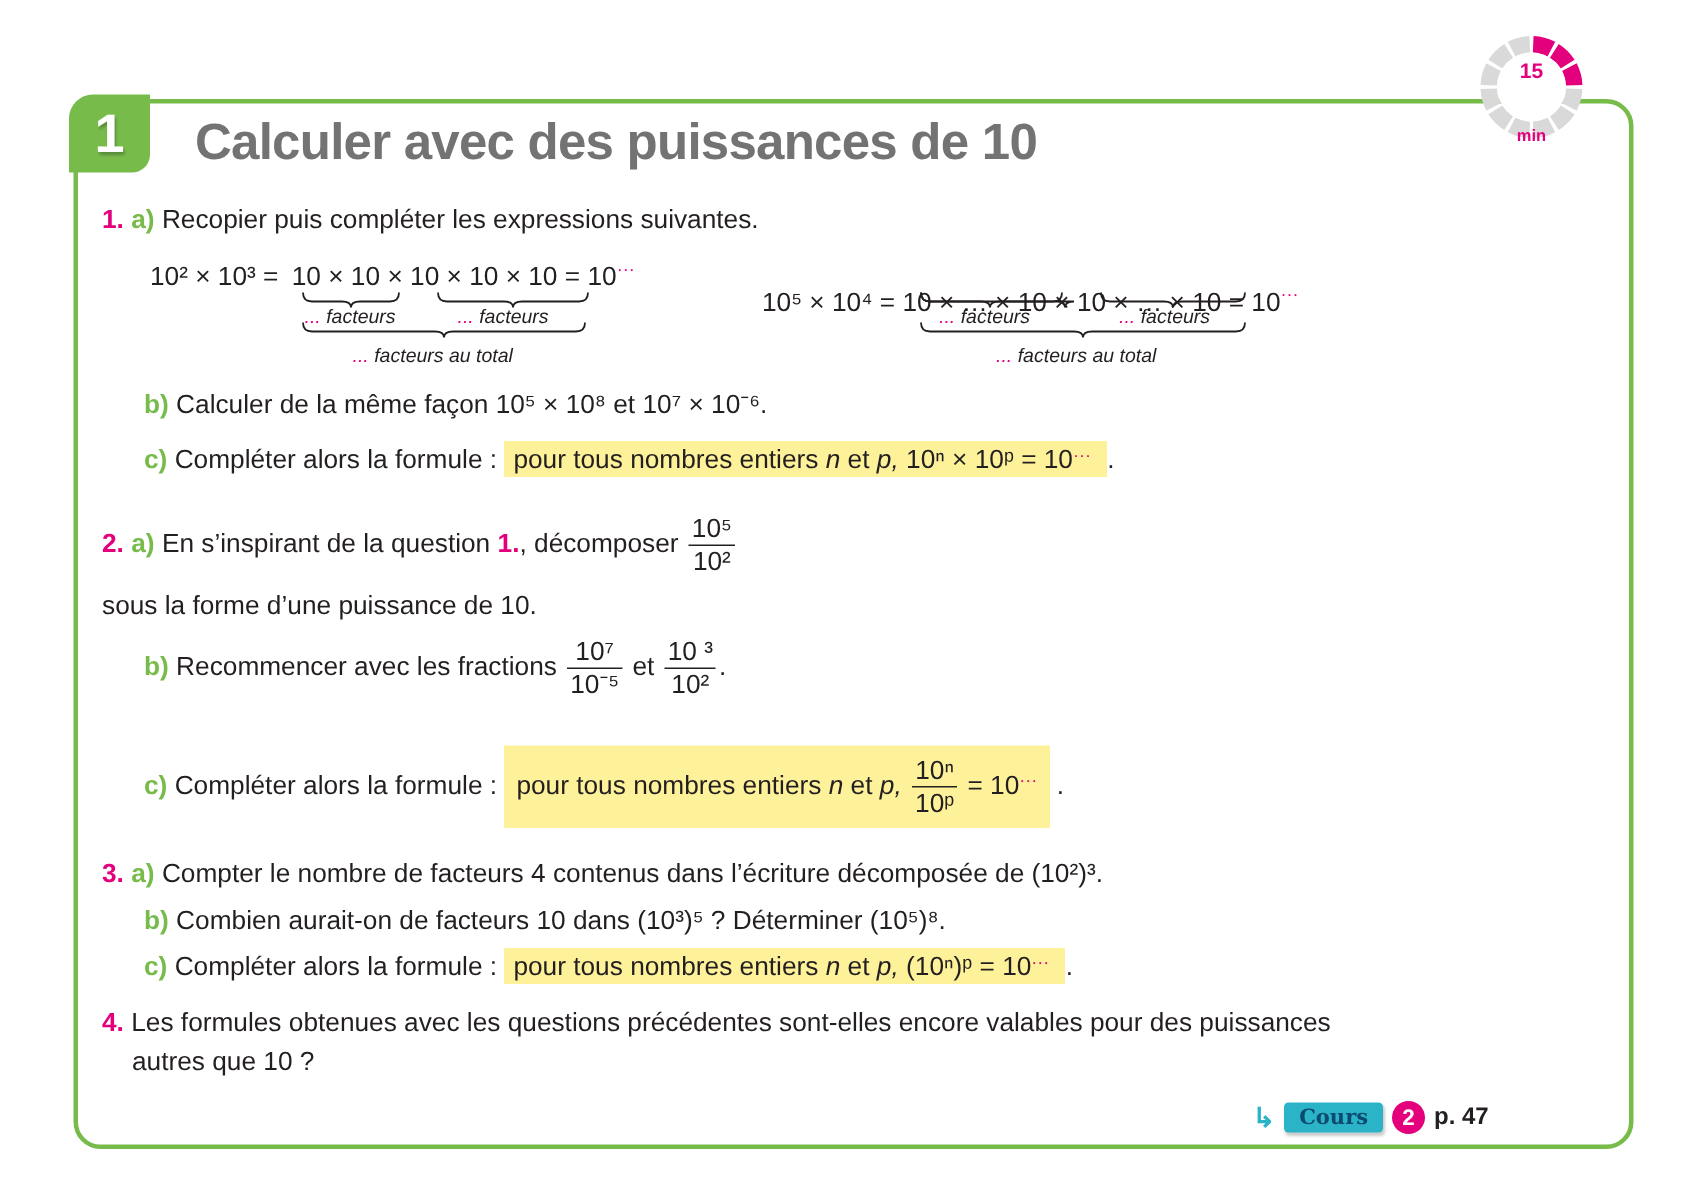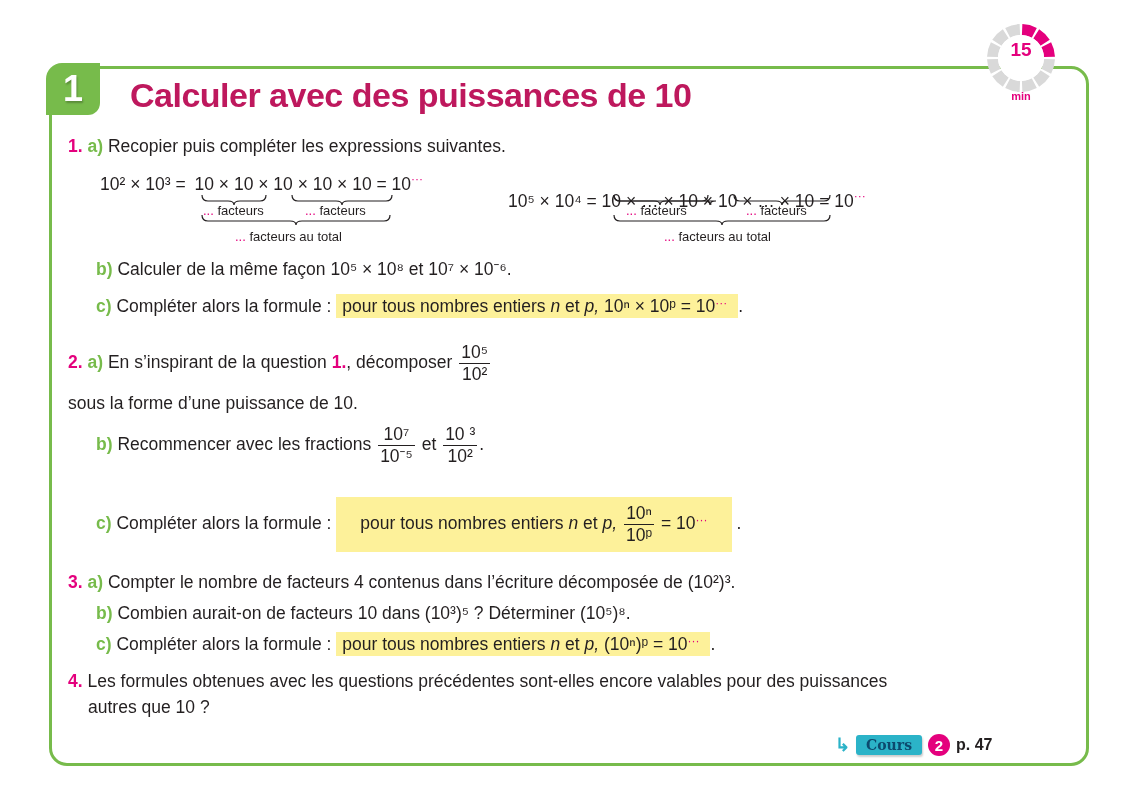--- a/index.html
+++ b/index.html
@@ -13,43 +13,43 @@
   }
   .num-tab {
     position: absolute; left: 46px; top: 63px; width: 54px; height: 52px;
     background: #77bb4b; border-radius: 16px 0 12px 0;
     display: flex; align-items: center; justify-content: center;
     color: #fff; font-weight: bold; font-size: 36px;
     text-shadow: 1px 2px 2px rgba(0,0,0,0.25);
   }
   .title {
     position: absolute; left: 130px; top: 76px; font-size: 34px; font-weight: bold;
-    color: #be185d; letter-spacing: -0.5px;
+    color: #737373; letter-spacing: -0.5px;
   }
   .timer { position: absolute; left: 985px; top: 22px; width: 72px; height: 72px; }
   .timer-label {
     position: absolute; left: 985px; top: 40px; width: 72px; text-align: center;
     color: #e4007d; font-weight: bold; line-height: 1;
   }
-  .timer-label .n { font-size: 19px; display: block; }
+  .timer-label .n { font-size: 14px; display: block; }
   .timer-label .u { font-size: 11px; display: block; margin-top: 32px; }
 
   .line { position: absolute; font-size: 17.5px; white-space: nowrap; line-height: 1.2; }
   .qn { color: #e4007d; font-weight: bold; }
   .ql { color: #77bb4b; font-weight: bold; }
   .hl { background: #fdf19a; padding: 2px 6px; }
   .dots { color: #e4007d; font-size: 12px; }
   i { font-style: italic; }
 
   .frac { display: inline-block; vertical-align: middle; text-align: center; margin: 0 2px; }
   .frac .num { display: block; border-bottom: 1.2px solid #231f20; padding: 0 2px; }
   .frac .den { display: block; padding: 0 2px; }
 
   .brace-block { position: absolute; }
-  .brace-label { position: absolute; font-size: 13px; text-align: right; white-space: nowrap; }
+  .brace-label { position: absolute; font-size: 13px; text-align: right; white-space: nowrap; font-style: italic; }
   .brace-label .d { color: #e4007d; }
 
   .cours-wrap { position: absolute; left: 835px; top: 734px; display: flex; align-items: center; gap: 6px; }
   .arrow { color: #2bb3c8; font-size: 18px; font-weight: bold; }
   .cours {
     background: #2bb3c8; color: #0c4a6e; font-family: "DejaVu Serif", serif; font-weight: bold;
     font-size: 14px; padding: 2px 10px; border-radius: 3px; box-shadow: 1px 2px 2px rgba(0,0,0,0.2);
   }
   .circ {
     width: 22px; height: 22px; border-radius: 50%; background: #e4007d; color: #fff;
@@ -162,21 +162,21 @@
   <span class="ql">b)</span>
   <span>Recommencer avec les fractions</span>
   <span class="frac"><span class="num">10⁷</span><span class="den">10⁻⁵</span></span>
   <span>et</span>
   <span class="frac"><span class="num">10  ³</span><span class="den">10²</span></span><span>.</span>
 </div>
 
 <div class="line" style="left:96px; top:497px;">
   <span class="ql">c)</span>
   <span>Compléter alors la formule :</span>
-  <span class="hl" style="display:inline-block; padding:6px 24px;">
+  <span class="hl" style="display:inline-block; padding:6px 8px;">
     <span>pour tous nombres entiers</span>
     <i>n</i>
     <span>et</span>
     <i>p,</i>
     <span class="frac"><span class="num">10ⁿ</span><span class="den">10ᵖ</span></span>
     <span>= 10</span><span class="dots" style="vertical-align:5px">···</span>
   </span>
   <span>.</span>
 </div>
 

